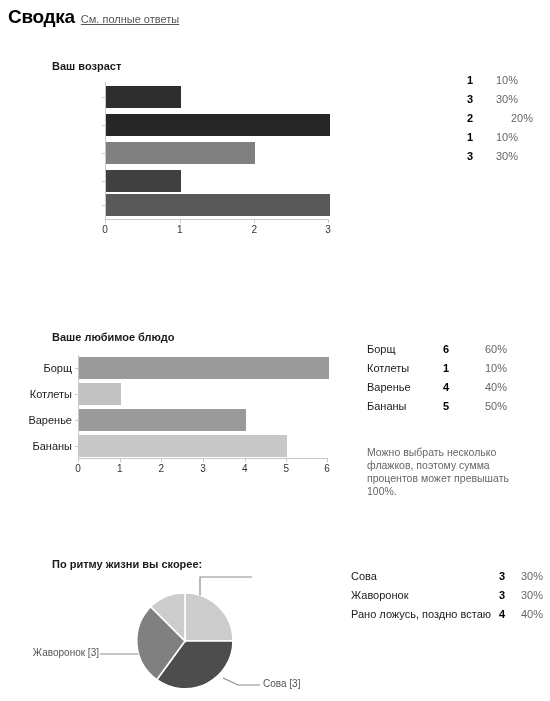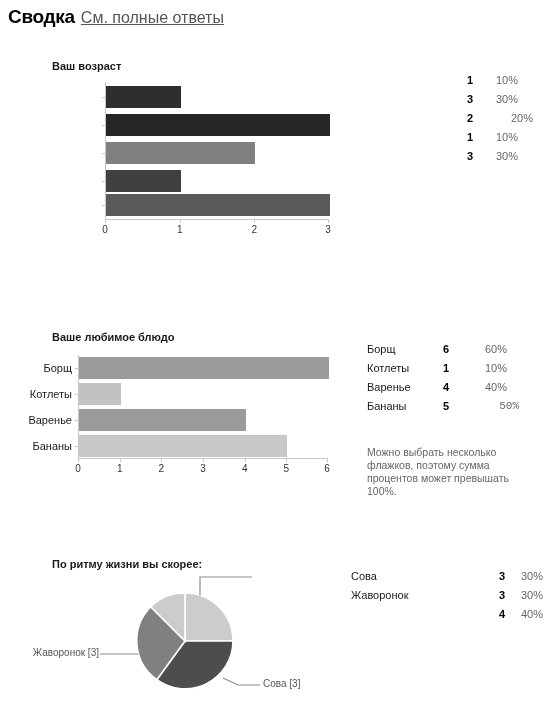--- a/index.html
+++ b/index.html
@@ -25,21 +25,21 @@
     align-items: baseline;
     gap: 6px;
   }
   .header-title {
     font-size: 19px;
     font-weight: bold;
     letter-spacing: -0.3px;
     color: #000;
   }
   .header-link {
-    font-size: 16px;
+    font-size: 11px;
     color: #555555;
     text-decoration: underline;
     cursor: pointer;
   }
 
   
   .section { position: absolute; padding-left: 24px; }
   .section-title {
     font-size: 11px;
     font-weight: bold;
@@ -243,21 +243,21 @@
     <span class="legend-pct" style="left:110px; width:30px;">10%</span>
   </div>
   <div class="legend-row">
     <span class="legend-label">Варенье</span>
     <span class="legend-count" style="left:66px; width:16px;">4</span>
     <span class="legend-pct" style="left:110px; width:30px;">40%</span>
   </div>
   <div class="legend-row">
     <span class="legend-label">Бананы</span>
     <span class="legend-count" style="left:66px; width:16px;">5</span>
-    <span class="legend-pct" style="left:122px; width:30px;font-family:Liberation Mono, monospace;">50%</span>
+    <span class="legend-pct" style="left:110px; width:30px;">50%</span>
   </div>
 </div>
 
 <div class="legend-note" style="left:367px; top:430px;margin-top:16px;">Можно выбрать несколько флажков, поэтому сумма процентов может превышать 100%.</div>
 
 <div class="section" style="left:28px; top:558px;text-align:right;">
   <div class="section-title">По ритму жизни вы скорее:</div>
 </div>
 
 <div class="pie-wrap" style="left:20px; top:568px; width:310px; height:129px;">
@@ -283,16 +283,17 @@
     <span class="legend-label">Сова</span>
     <span class="legend-count" style="left:140px; width:14px;">3</span>
     <span class="legend-pct" style="left:162px; width:30px;">30%</span>
   </div>
   <div class="legend-row">
     <span class="legend-label">Жаворонок</span>
     <span class="legend-count" style="left:140px; width:14px;">3</span>
     <span class="legend-pct" style="left:162px; width:30px;">30%</span>
   </div>
   <div class="legend-row">
+    <span class="legend-label">Рано ложусь, поздно встаю</span>
     <span class="legend-count" style="left:140px; width:14px;">4</span>
     <span class="legend-pct" style="left:162px; width:30px;">40%</span>
   </div>
 </div>
 
 </body></html>

